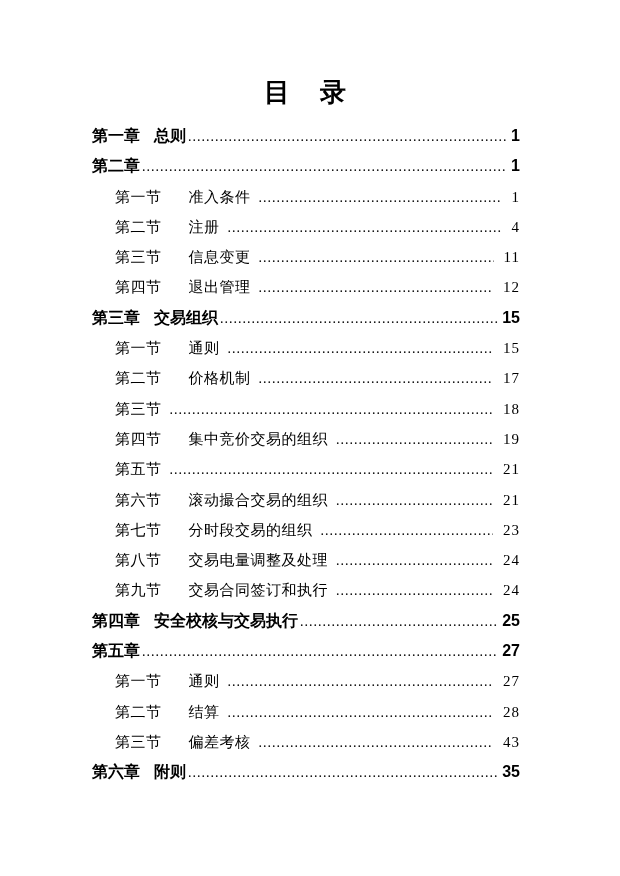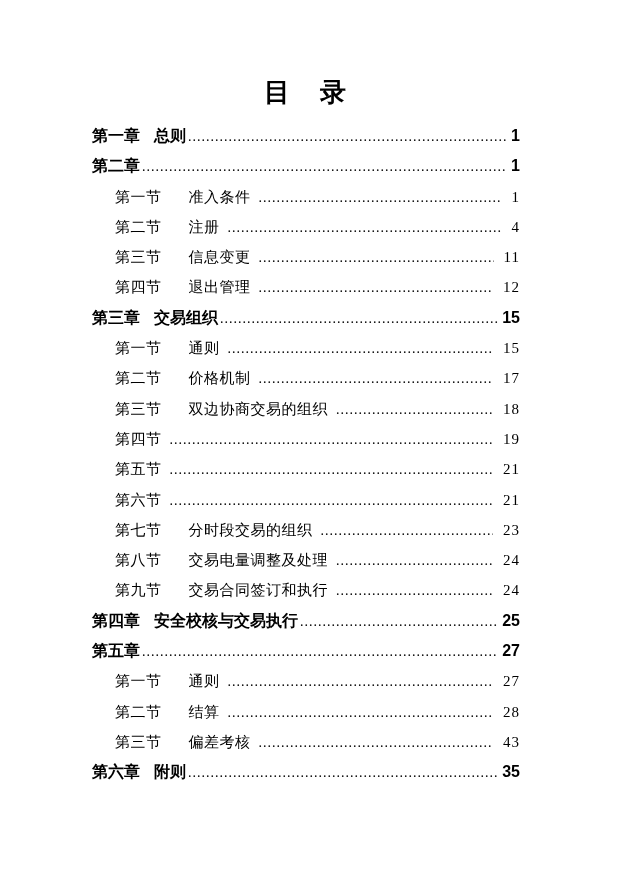--- a/index.html
+++ b/index.html
@@ -137,39 +137,40 @@
 
   <div class="row section">
     <span class="entry-num">第二节</span>
     <span class="entry-title">价格机制</span>
     <span class="leader">........................................................................................................................................................................................................</span>
     <span class="pagenum">17</span>
   </div>
 
   <div class="row section">
     <span class="entry-num">第三节</span>
-    <span class="entry-title">双边协商交易的组织</span>
     <span class="leader">........................................................................................................................................................................................................</span>
     <span class="pagenum">18</span>
   </div>
 
   <div class="row section">
     <span class="entry-num">第四节</span>
+    <span class="entry-title">集中竞价交易的组织</span>
     <span class="leader">........................................................................................................................................................................................................</span>
     <span class="pagenum">19</span>
   </div>
 
   <div class="row section">
     <span class="entry-num">第五节</span>
     <span class="leader">........................................................................................................................................................................................................</span>
     <span class="pagenum">21</span>
   </div>
 
   <div class="row section">
     <span class="entry-num">第六节</span>
+    <span class="entry-title">滚动撮合交易的组织</span>
     <span class="leader">........................................................................................................................................................................................................</span>
     <span class="pagenum">21</span>
   </div>
 
   <div class="row section">
     <span class="entry-num">第七节</span>
     <span class="entry-title">分时段交易的组织</span>
     <span class="leader">........................................................................................................................................................................................................</span>
     <span class="pagenum">23</span>
   </div>

